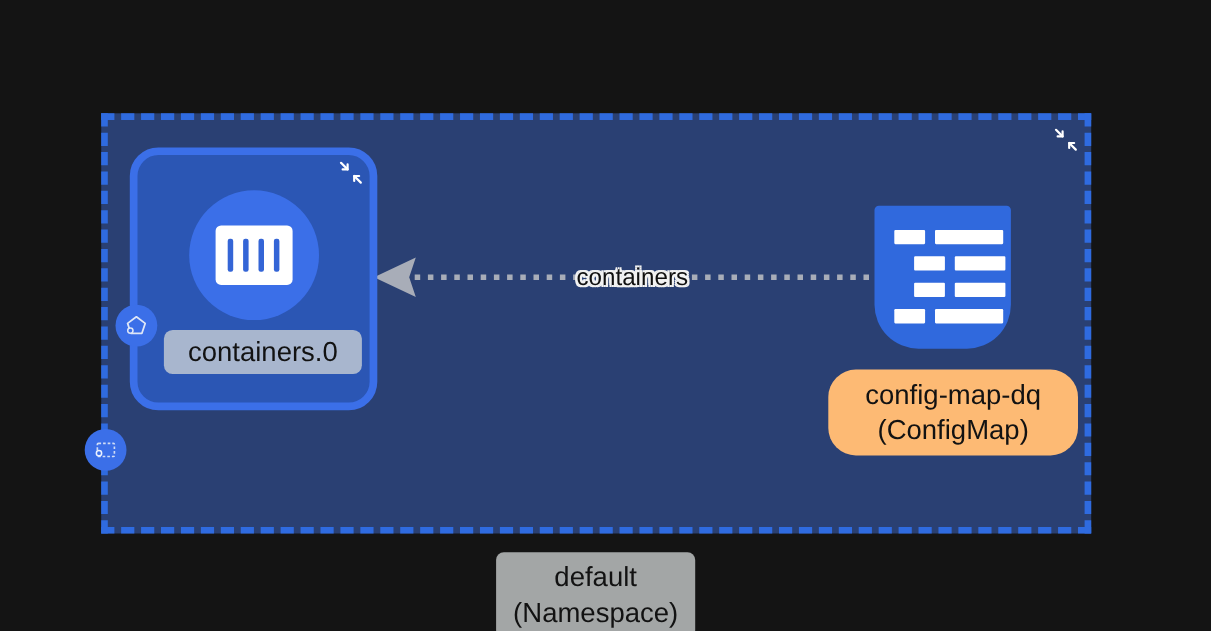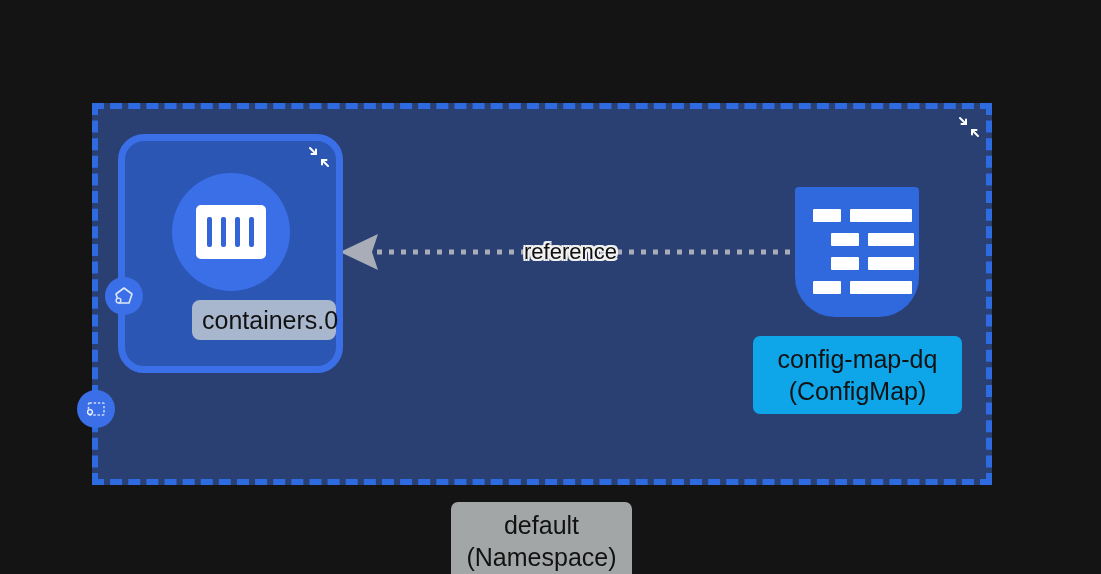--- a/index.html
+++ b/index.html
@@ -123,42 +123,42 @@
     text-align: center;
     font-size: 23px;
     line-height: 28px;
     padding: 7px 14px;
     white-space: pre-line;
     box-sizing: border-box;
   }
   .chip-containers {
     left: 149px;
     top: 300px;
-    width: 144px;
+    width: 180px;
     background: #a8b6ce;
     font-size: 25px;
     line-height: 30px;
     padding: 5px 10px;
     border-radius: 8px;
-    margin-left: 43px;
   }
   .chip-deployment {
     left: 128px;
     top: 391px;
     width: 203px;
     font-size: 25px;
     line-height: 32px;
   }
   .chip-configmap {
     left: 753px;
     top: 336px;
-    width: 209px;
+    width: 227px;
     font-size: 25px;
     line-height: 32px;
-    background: #0ea5e9;
+    background: #fdba74;
+    border-radius: 25px;
   }
   .chip-namespace {
     left: 451px;
     top: 502px;
     width: 181px;
     font-size: 25px;
     line-height: 32px;
     background: #a3a6a6;
   }
 
@@ -213,21 +213,21 @@
 <body>
 
 <div id="canvas">
 
   <div class="ns-box"></div>
 
   <svg class="edge-svg">
     <line x1="790" y1="252" x2="372" y2="252" stroke="#a8adb8" stroke-width="5" stroke-dasharray="5 7" stroke-linecap="butt"></line>
     <polygon points="340,252 378,234 372,252 378,270" fill="#a8adb8"></polygon>
   </svg>
-  <div class="edge-label">reference</div>
+  <div class="edge-label">containers</div>
 
   <div class="node-deployment">
     <div class="container-icon-circle">
       <div class="container-icon-plate">
         <i></i>
         <i></i>
         <i></i>
         <i></i>
       </div>
     </div>

